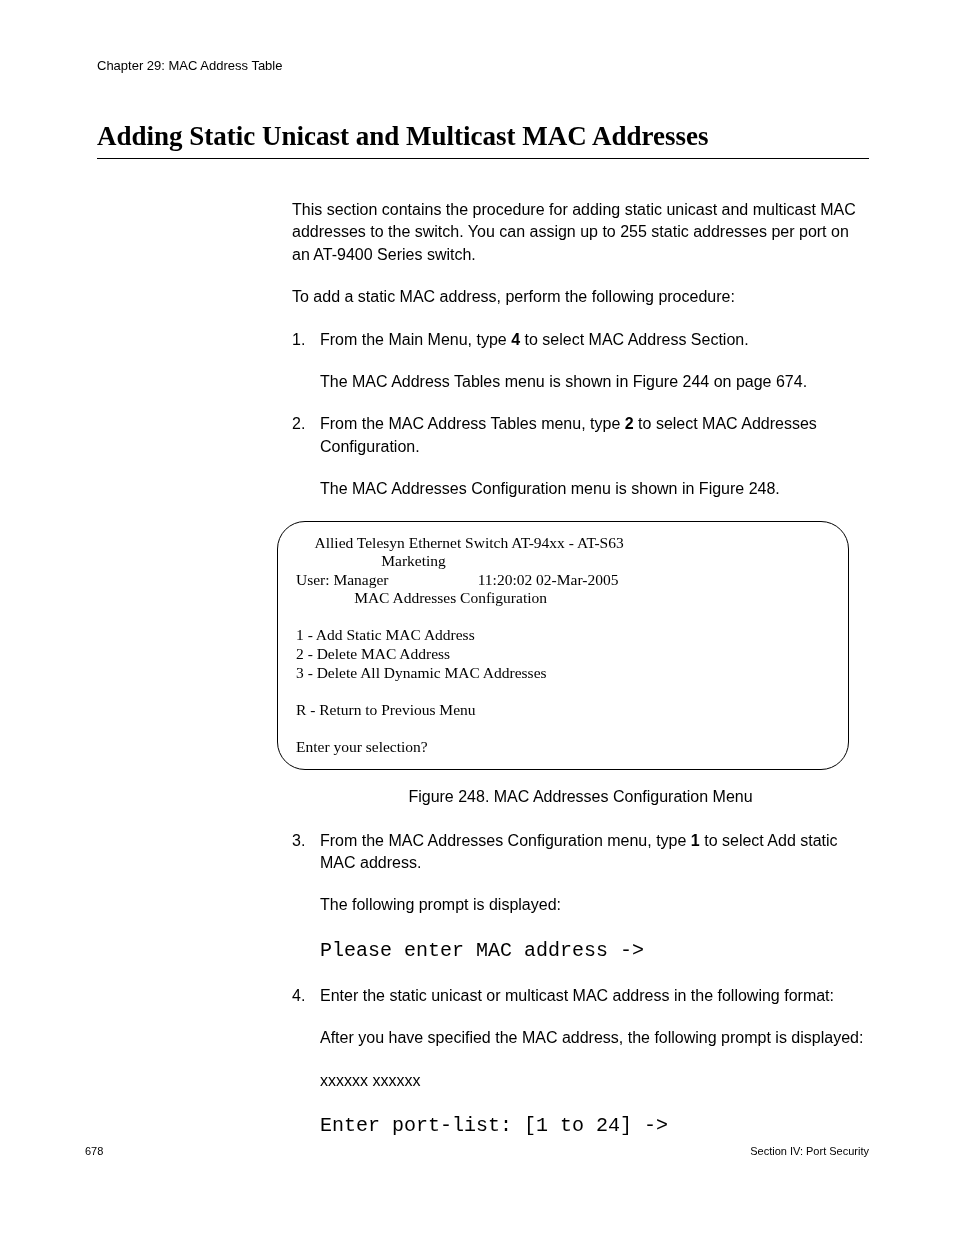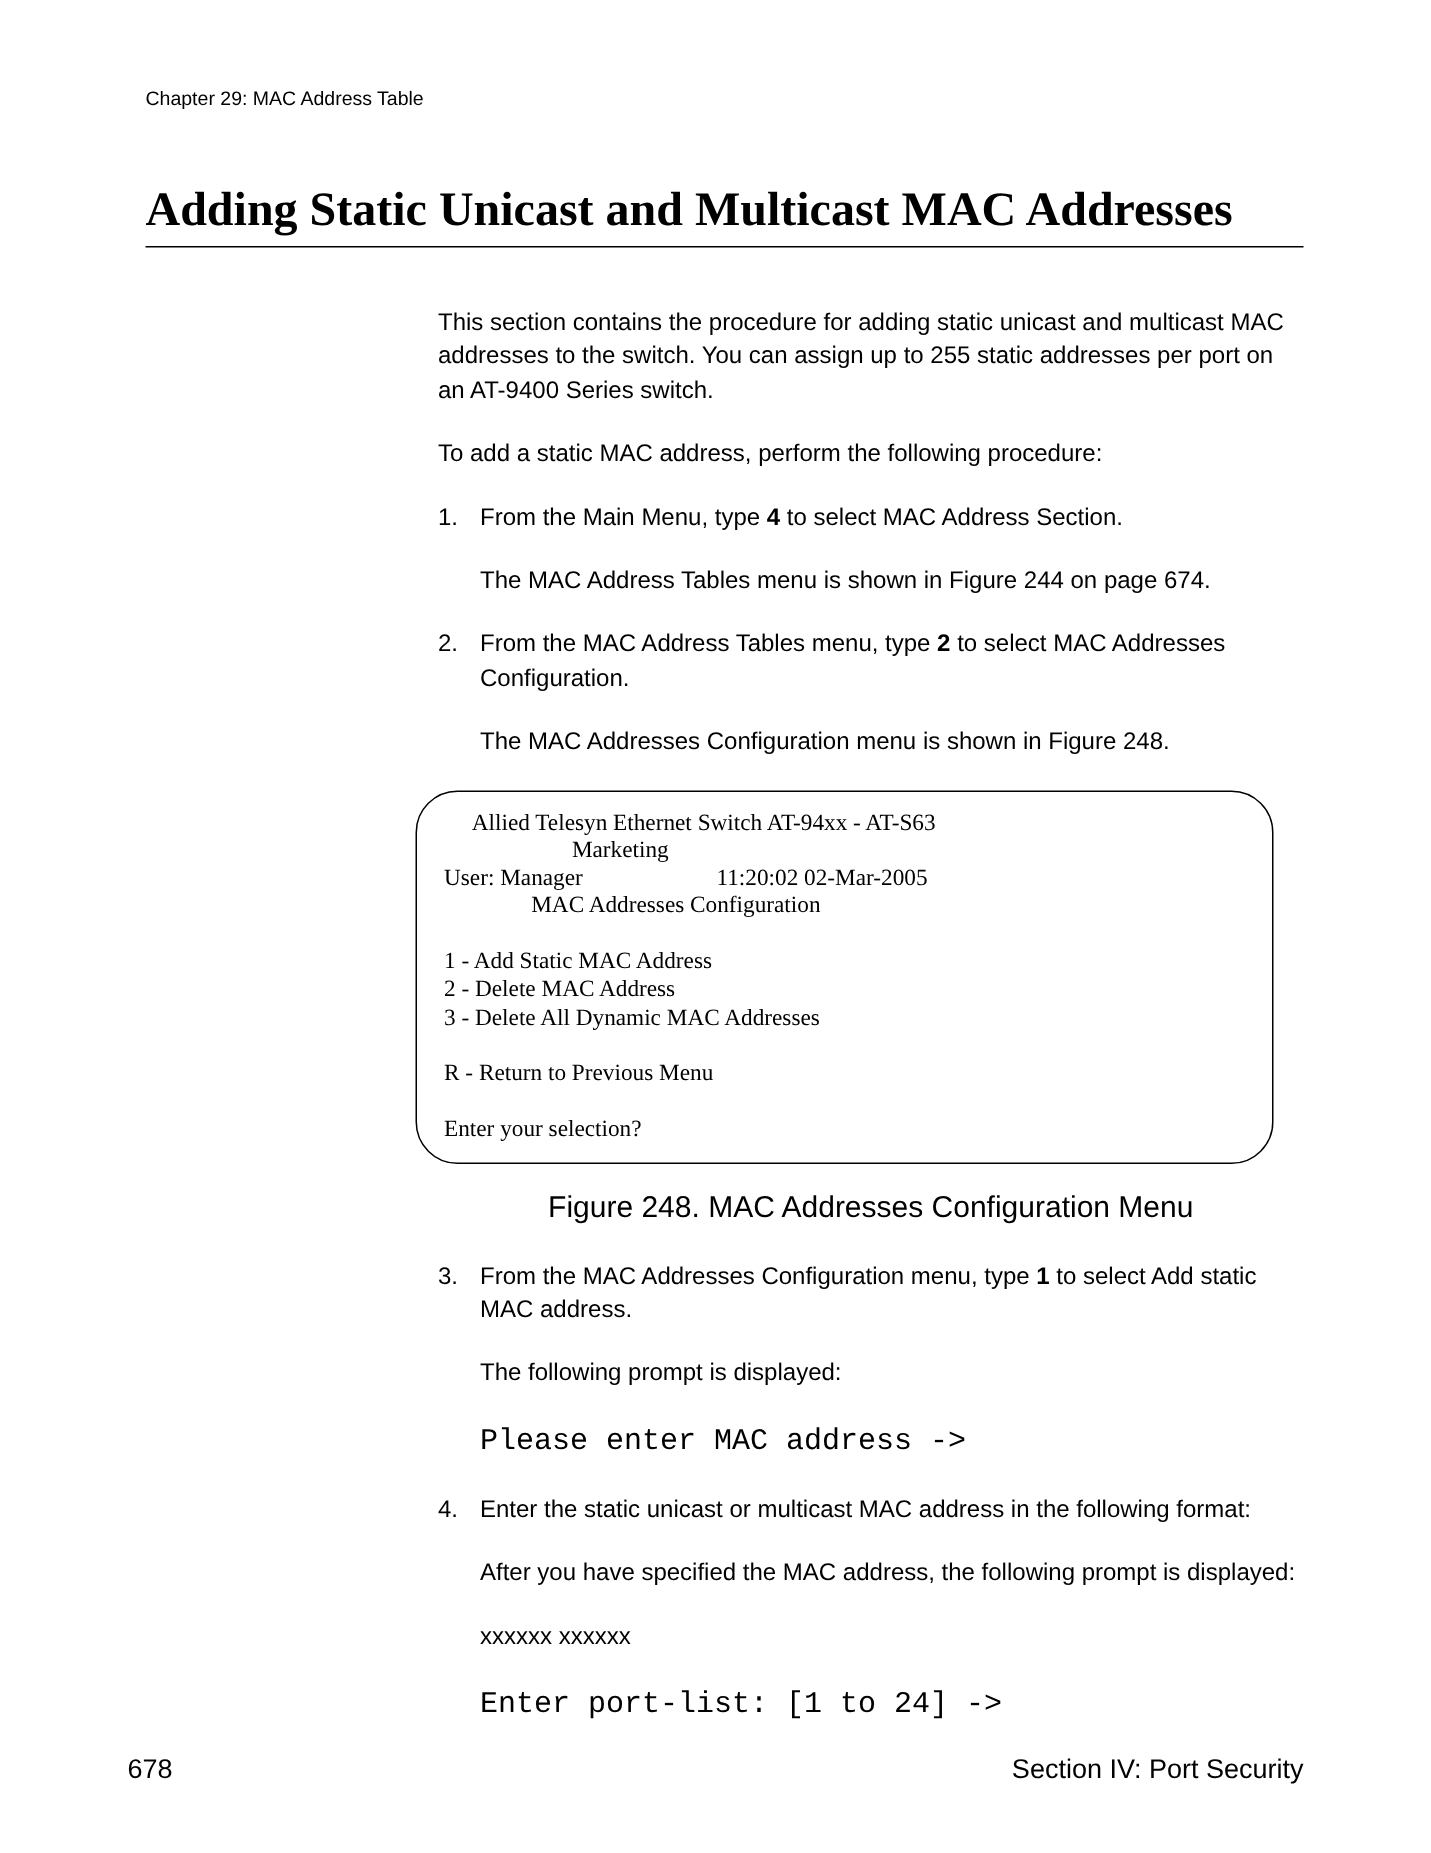--- a/index.html
+++ b/index.html
@@ -16,21 +16,21 @@
   .page {
     padding: 58px 85px 0 85px;
     margin-left: 12px;
   }
   .chapter-header {
     font-size: 13px;
     margin-bottom: 48px;
   }
   .section-title {
     font-family: "Times New Roman", Times, serif;
-    font-size: 32px;
+    font-size: 27px;
     font-weight: bold;
     border-bottom: 1px solid #000;
     padding-bottom: 6px;
     margin-bottom: 40px;
   }
   .content {
     margin-left: 195px;
     line-height: 1.4;
   }
   .para {
@@ -72,28 +72,28 @@
     margin-bottom: 18px;
     font-family: Liberation Serif, serif;
     font-size: 15.5px;
     line-height: 1.2;
     white-space: pre;
   }
   .figure-caption {
     text-align: center;
     margin-left: 195px;
     margin-bottom: 24px;
-    font-size: 20px;
+    font-size: 16px;
   }
   .footer {
     position: absolute;
-    bottom: 45px;
+    bottom: 78px;
     left: 85px;
     right: 85px;
-    font-size: 18px;
+    font-size: 11px;
   }
   .footer-left { float: left; }
   .footer-right { float: right; }
   b { font-weight: bold; }
 </style>
 </head>
 <body>
 
 <div class="page">
   <div class="chapter-header">Chapter 29: MAC Address Table</div>

